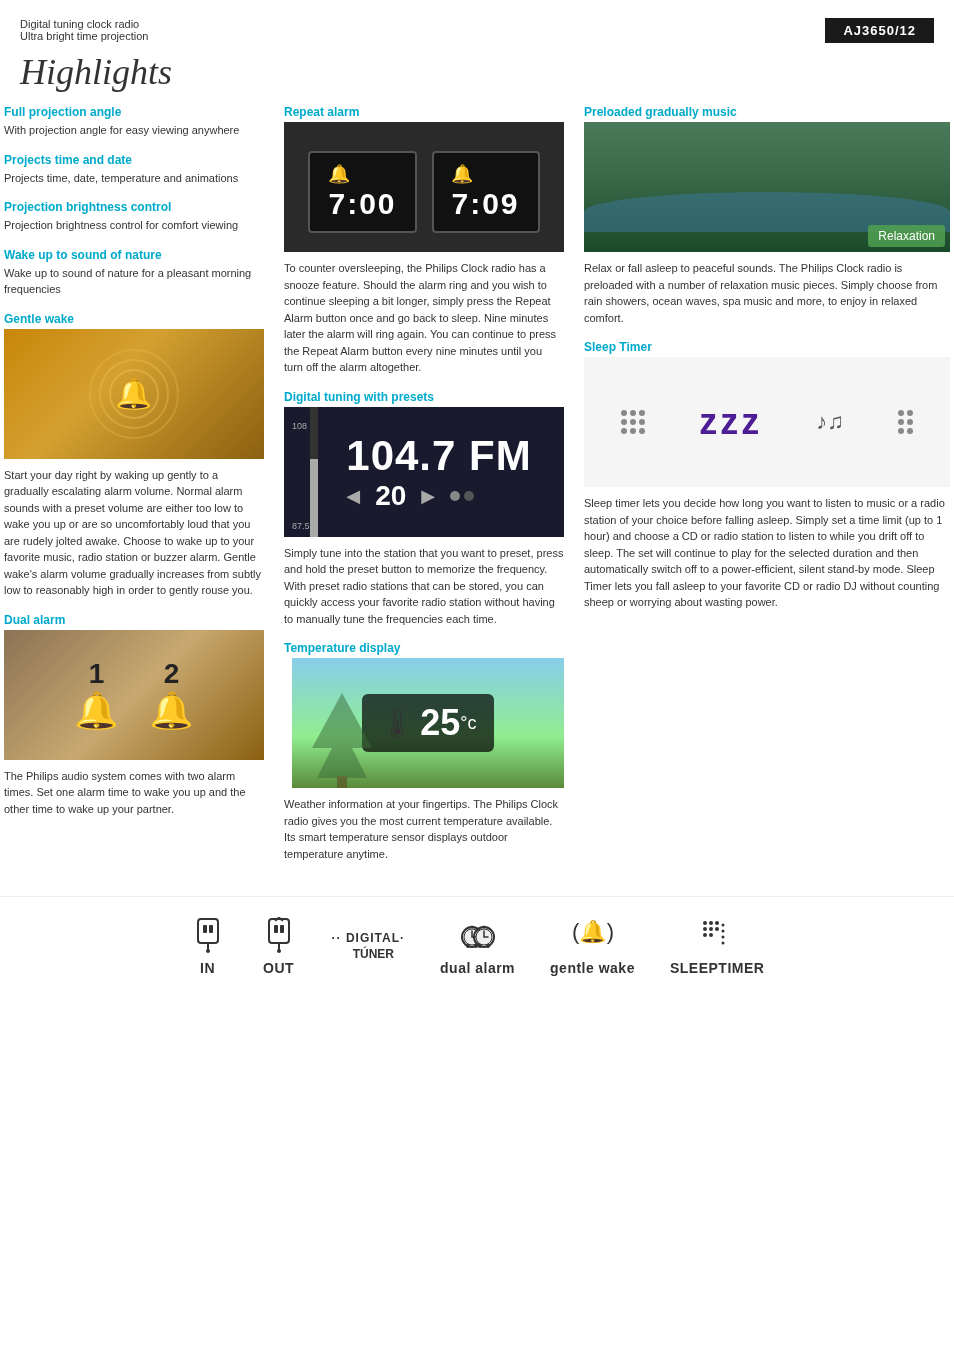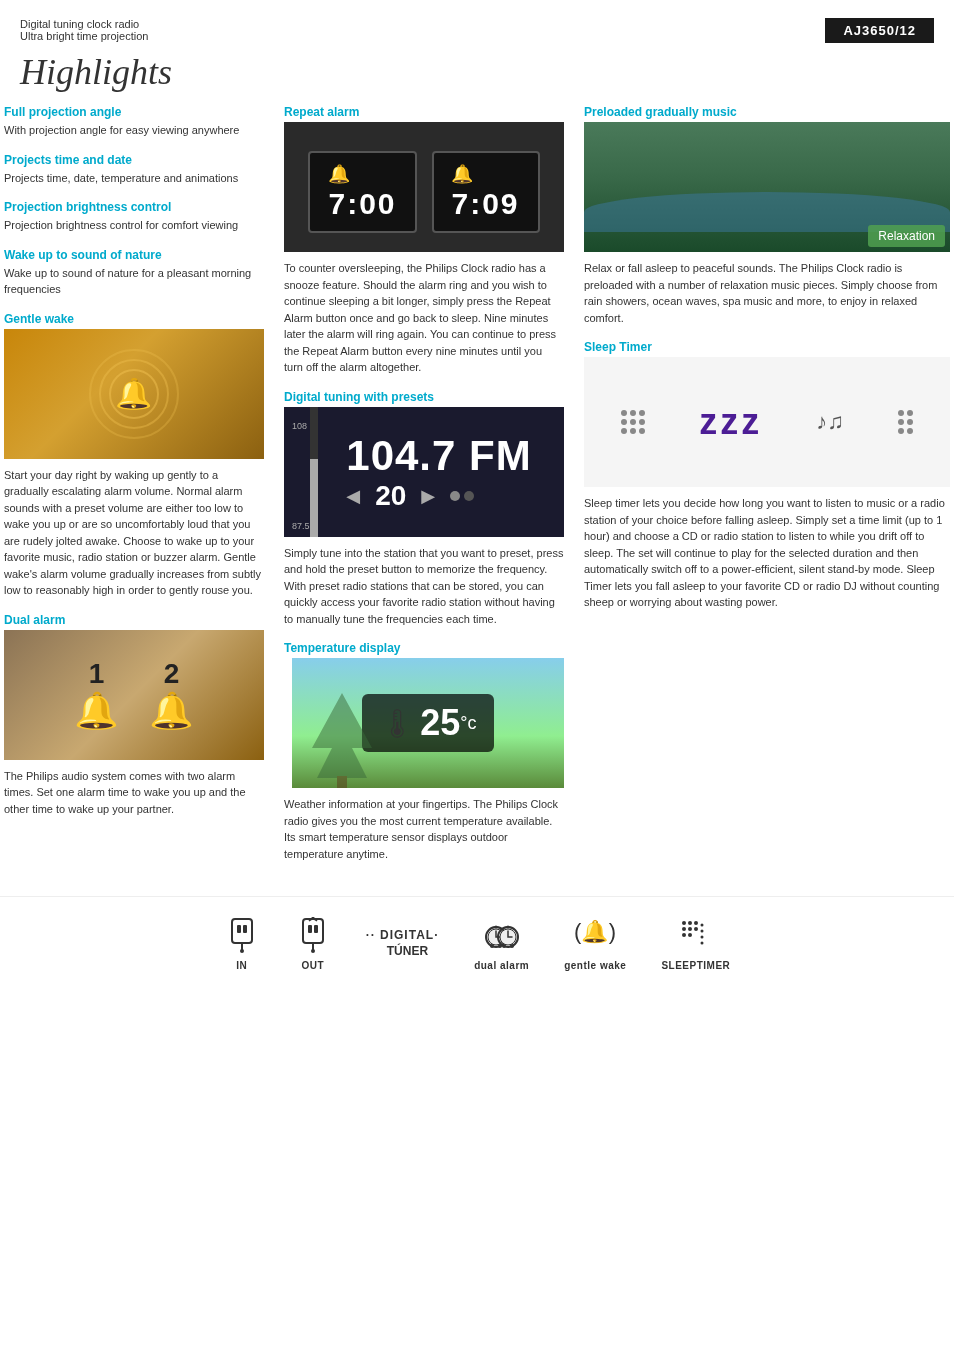--- a/index.html
+++ b/index.html
@@ -318,21 +318,21 @@
       border-top: 1px solid #eee;
       margin-top: 20px;
     }
     .footer-icon-block {
       display: flex;
       flex-direction: column;
       align-items: center;
       gap: 4px;
     }
     .footer-label {
-      font-size: 10px;
+      font-size: 14px;
       color: #333;
       font-weight: bold;
       letter-spacing: 0.5px;
     }
   </style>
 </head>
 <body>
 
 <div class="page">
 

